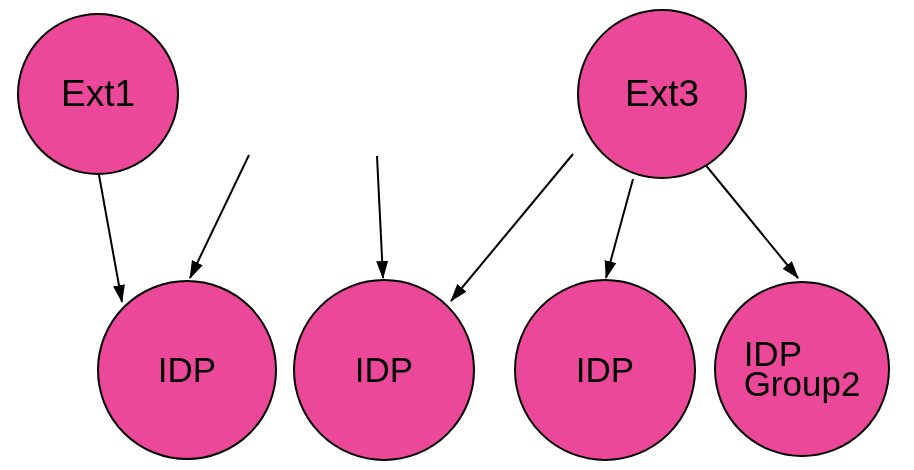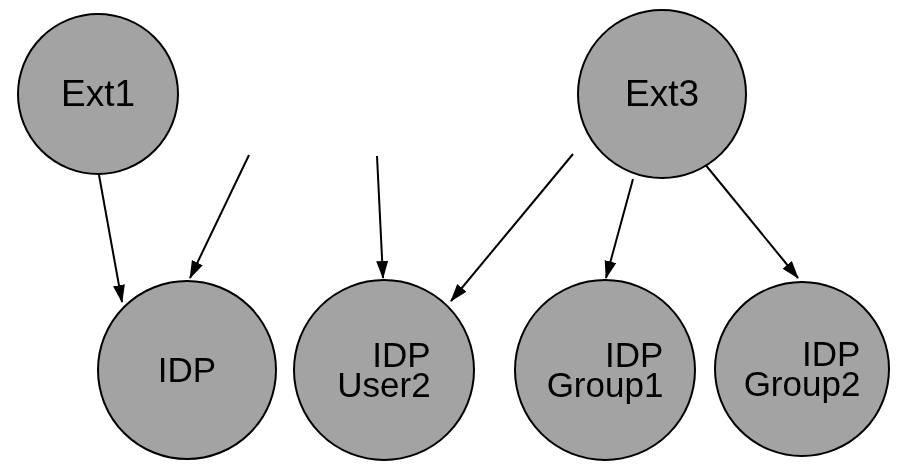--- a/index.html
+++ b/index.html
@@ -24,27 +24,27 @@
     pointer-events: none;
   }
   .edge {
     stroke: #000000;
     stroke-width: 2;
     fill: none;
   }
   .node {
     position: absolute;
     border-radius: 50%;
-    background: #a3a3a3;
+    background: #ec4899;
     border: 2px solid #000000;
     box-sizing: border-box;
     display: flex;
     align-items: center;
     justify-content: center;
-    text-align: right;
+    text-align: left;
     color: #000000;
   }
   .node .label-single {
     font-size: 37px;
     line-height: 40px;
     white-space: nowrap;
   }
   .node .label-lines {
     font-size: 35px;
     line-height: 30px;
@@ -91,28 +91,26 @@
 
   <div class="node n-user1">
     <span class="label-lines">
       <span class="line">IDP</span>
     </span>
   </div>
 
   <div class="node n-user2">
     <span class="label-lines">
       <span class="line">IDP</span>
-      <span class="line">User2</span>
     </span>
   </div>
 
   <div class="node n-group1">
     <span class="label-lines">
       <span class="line">IDP</span>
-      <span class="line">Group1</span>
     </span>
   </div>
 
   <div class="node n-group2">
     <span class="label-lines">
       <span class="line">IDP</span>
       <span class="line">Group2</span>
     </span>
   </div>
 

